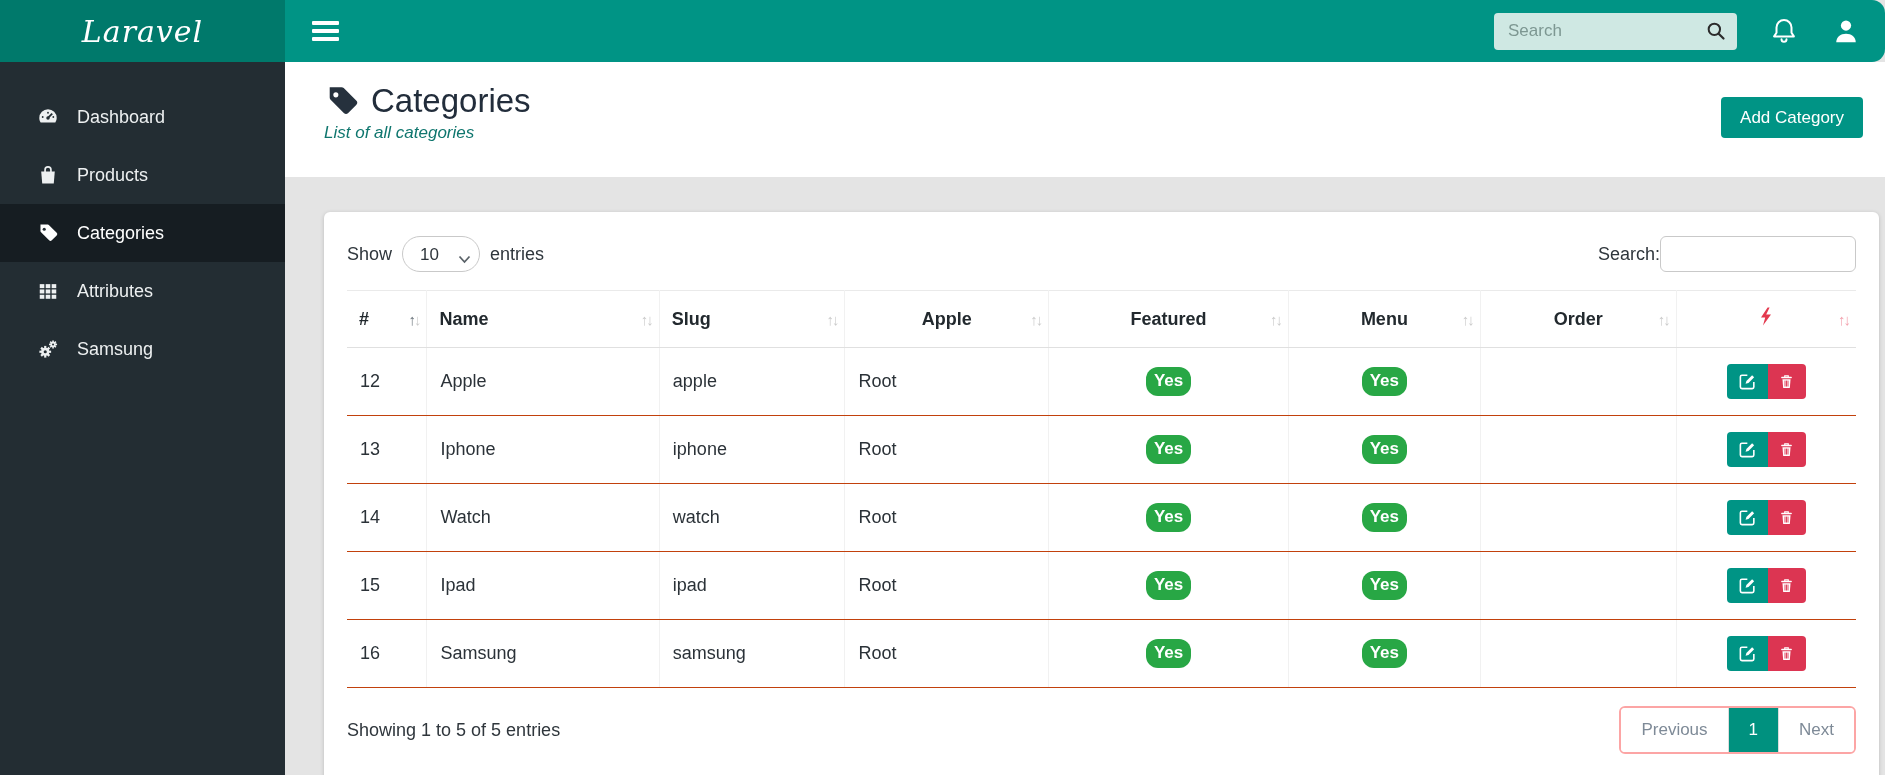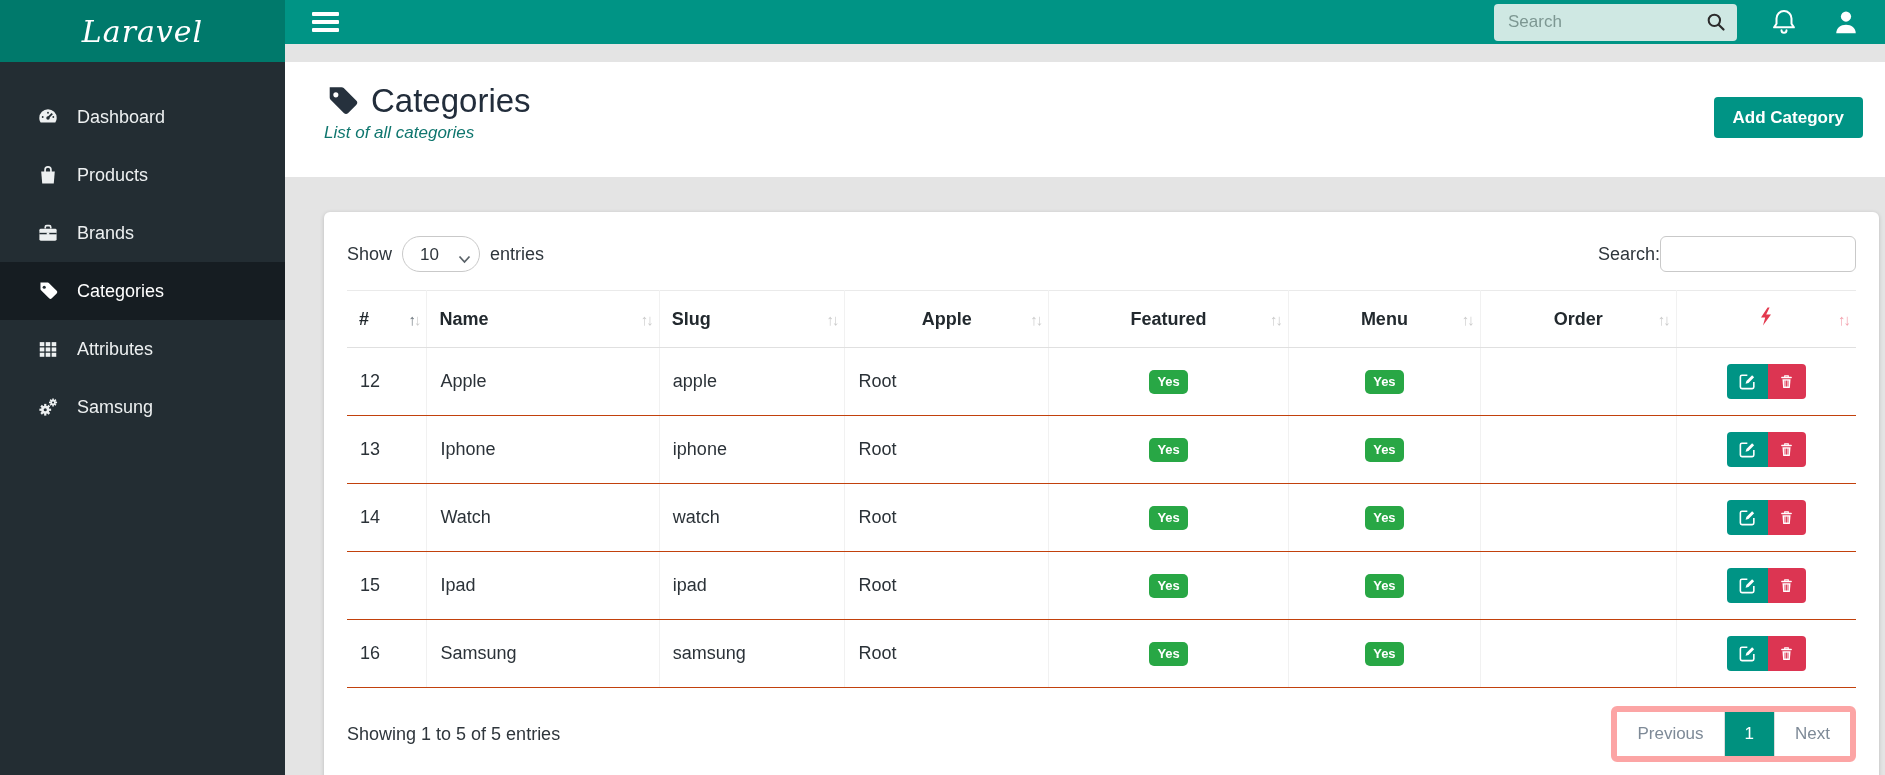--- a/index.html
+++ b/index.html
@@ -3,21 +3,21 @@
 <meta charset="utf-8">
 <style>
   * { box-sizing: border-box; }
   html,body { margin:0; padding:0; }
   body {
     width:1885px; height:775px; overflow:hidden;
     font-family:"Liberation Sans", sans-serif;
     background:#e4e4e4; position:relative;
   }
   
-  .topbar { position:absolute; top:0; left:0; width:1885px; height:44px; background:#009485; display:flex; z-index:20; }
+  .topbar { position:absolute; top:0; left:0; width:1885px; height:62px; background:#009485; display:flex; z-index:20;border-radius:13px; }
   .logo-box { width:285px; height:62px; background:#00796b; display:flex; align-items:center; justify-content:center; cursor:pointer; }
   .logo-text { color:#fff; font-family:"DejaVu Serif", serif; font-style:italic; font-size:30px; letter-spacing:1px; }
   .topbar-main { flex:1; display:flex; align-items:center; padding:0 24px 0 18px; }
   .hamburger { background:none; border:none; cursor:pointer; display:flex; flex-direction:column; gap:4px; padding:10px 9px; }
   .hamburger span { display:block; width:27px; height:4px; background:#fff; border-radius:1px; }
   .tb-search { margin-left:auto; position:relative; width:243px; height:37px; background:#cfe8e3; border-radius:4px; display:flex; align-items:center; }
   .tb-search input { flex:1; height:100%; border:none; outline:none; background:transparent; padding:0 42px 0 14px; font-size:17px; color:#27433e; font-family:"Liberation Sans",sans-serif; }
   .tb-search input::placeholder { color:#7d9792; }
   .tb-search-btn { position:absolute; right:4px; top:3px; width:34px; height:31px; background:none; border:none; cursor:pointer; display:flex; align-items:center; justify-content:center; }
   .icon-btn { background:none; border:none; cursor:pointer; margin-left:32px; display:flex; align-items:center; justify-content:center; padding:0; }
@@ -25,46 +25,46 @@
   .sidebar { position:absolute; top:62px; left:0; width:285px; height:713px; background:#232d33; padding-top:26px; }
   .side-item { height:58px; display:flex; align-items:center; padding-left:37px; gap:18px; color:#edf0f1; font-size:18px; cursor:pointer; }
   .side-item.active { background:#161d22; color:#fff; }
   .side-icon { width:22px; height:22px; display:inline-flex; align-items:center; justify-content:center; flex:0 0 22px; }
   
   .main { position:absolute; top:62px; left:285px; width:1600px; height:713px; }
   .page-header { height:115px; background:#fff; position:relative; padding:20px 0 0 39px; }
   .title-row { display:flex; align-items:center; gap:11px; }
   .page-title { margin:0; font-size:33px; font-weight:400; color:#222d3b; }
   .page-subtitle { font-style:italic; font-size:17px; color:#0f766e; margin-top:3px; }
-  .add-btn { position:absolute; right:22px; top:35px; height:41px; padding:0 19px; background:#009485; border:none; border-radius:4px; color:#fff; font-size:17px; font-weight:bold; cursor:pointer; font-family:"Liberation Sans",sans-serif; }
+  .add-btn { position:absolute; right:22px; top:35px; height:41px; padding:0 19px; background:#009485; border:none; border-radius:4px; color:#fff; font-size:17px; font-weight:normal; cursor:pointer; font-family:"Liberation Sans",sans-serif; }
   .content { padding:35px 6px 0 39px; }
   .card { background:#fff; border-radius:6px; box-shadow:0 1px 4px rgba(0,0,0,.18); padding:24px 23px 28px; min-height:520px; }
   
   .controls { display:flex; align-items:center; margin-bottom:18px; font-size:18px; color:#2f363c; }
   .select-wrap { position:relative; margin:0 10px; }
   .select-wrap select { appearance:none; -webkit-appearance:none; width:78px; height:36px; border:1px solid #c9c9c9; border-radius:18px; background:#fff; font-size:17px; color:#2f363c; padding:0 26px 0 17px; font-family:"Liberation Sans",sans-serif; }
   .select-chev { position:absolute; right:9px; top:12px; pointer-events:none; }
   .controls-right { margin-left:auto; display:flex; align-items:center; }
   .controls-right input { width:196px; height:36px; border:1px solid #c9c9c9; border-radius:6px; font-size:17px; padding:0 10px; font-family:"Liberation Sans",sans-serif; color:#2f363c; }
   
   table { width:100%; border-collapse:collapse; table-layout:fixed; }
   th { font-size:18px; font-weight:bold; color:#22292e; padding:16px 12px; border-top:1px solid #eaeaea; border-bottom:1px solid #e0e0e0; position:relative; cursor:pointer; }
   td { font-size:18px; color:#2b3238; padding:0 13px; height:68px; border-bottom:1px solid #c2410c; }
   th:not(:last-child), td:not(:last-child) { border-right:1px solid #f1f1f1; }
   .al { text-align:left; } .ac { text-align:center; }
   .sort { position:absolute; right:7px; top:50%; transform:translateY(-50%); font-size:15px; letter-spacing:-2px; color:#cccccc; font-weight:normal; }
   .sort .up.active { color:#6e777e; }
   th.red-sort .sort { color:#f3a4b0; }
-  .badge-yes { display:inline-block; background:#28a745; color:#fff; font-size:13px; font-weight:bold; padding:4px 8px 5px; border-radius:5px; }
+  .badge-yes { display:inline-block; background:#28a745; color:#fff; font-size:17px; font-weight:bold; padding:4px 8px 5px; border-radius:12px; }
   .btn-group { display:inline-flex; }
   .btn-edit { width:41px; height:35px; background:#009485; border:none; border-radius:4px 0 0 4px; cursor:pointer; display:inline-flex; align-items:center; justify-content:center; }
   .btn-del { width:38px; height:35px; background:#dc3552; border:none; border-radius:0 4px 4px 0; cursor:pointer; display:inline-flex; align-items:center; justify-content:center; }
   
   .table-footer { display:flex; justify-content:space-between; align-items:center; margin-top:18px; font-size:18px; color:#2f363c; }
-  .pagination { display:inline-flex; border:6px solid #fca5a5; border-radius:6px; overflow:hidden; font-size:17px; }
+  .pagination { display:inline-flex; border:2px solid #fca5a5; border-radius:6px; overflow:hidden; font-size:17px; }
   .page-btn { background:#fff; border:none; color:#7e8a97; padding:12px 20px; cursor:pointer; font-size:17px; font-family:"Liberation Sans",sans-serif; }
   .page-current { background:#00917f; border:none; color:#fff; padding:12px 20px; cursor:pointer; font-size:17px; font-family:"Liberation Sans",sans-serif; }
   .page-btn.next { border-left:1px solid #dcdcdc; }
   .page-btn.prev { border-right:1px solid #dcdcdc; }
 </style>
 </head>
 <body>
 
 <div class="topbar">
   <div class="logo-box">
@@ -118,31 +118,20 @@
   <div class="side-item">
     <span class="side-icon">
         <svg width="22" height="22" viewBox="0 0 24 24">
           <path d="M4.6 8.2h14.8l-1.1 13H5.7l-1.1-13z" fill="#edf0f1"></path>
           <path d="M8.8 9V6.4a3.2 3.2 0 0 1 6.4 0V9" stroke="#edf0f1" stroke-width="1.8" fill="none"></path>
         </svg>
       </span>
     <span class="side-label">Products</span>
   </div>
 
-  <div class="side-item">
-    <span class="side-icon">
-        <svg width="22" height="22" viewBox="0 0 24 24">
-          <rect x="2.6" y="7.4" width="18.8" height="13" rx="1.6" fill="#edf0f1"></rect>
-          <path d="M9 7.2V5.6A1.6 1.6 0 0 1 10.6 4h2.8A1.6 1.6 0 0 1 15 5.6v1.6" stroke="#edf0f1" stroke-width="1.8" fill="none"></path>
-          <line x1="2.6" y1="12.6" x2="21.4" y2="12.6" stroke="#232d33" stroke-width="1.6"></line>
-          <rect x="10.6" y="11.4" width="2.8" height="2.6" fill="#edf0f1"></rect>
-        </svg>
-      </span>
-    <span class="side-label">Brands</span>
-  </div>
 
   <div class="side-item active">
     <span class="side-icon">
         <svg width="22" height="22" viewBox="0 0 24 24">
           <path d="M2.8 2.8h8.9c.55 0 1.08.22 1.47.61l8.3 8.3a2.08 2.08 0 0 1 0 2.94l-5.32 5.32a2.08 2.08 0 0 1-2.94 0l-8.8-8.8a2.08 2.08 0 0 1-.61-1.47V2.8z" fill="#ffffff"></path>
           <circle cx="7.9" cy="7.9" r="1.7" fill="#232d33"></circle>
         </svg>
       </span>
     <span class="side-label">Categories</span>
   </div>

